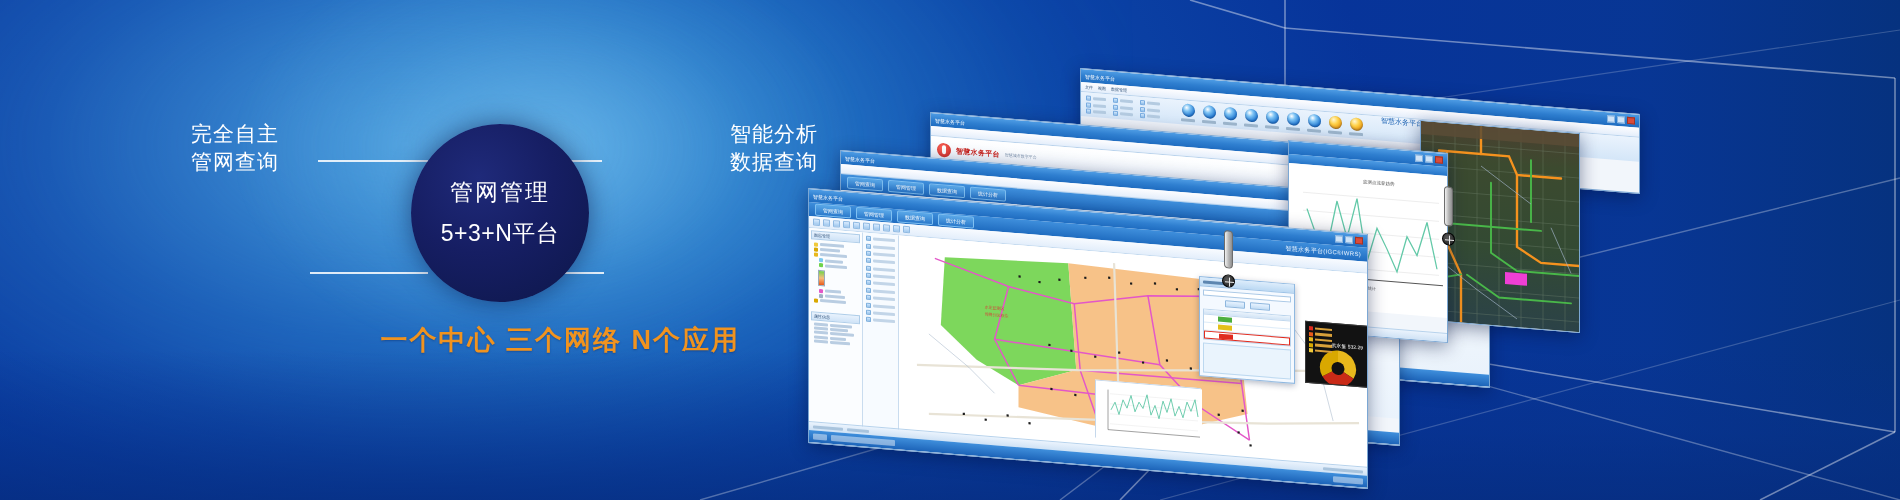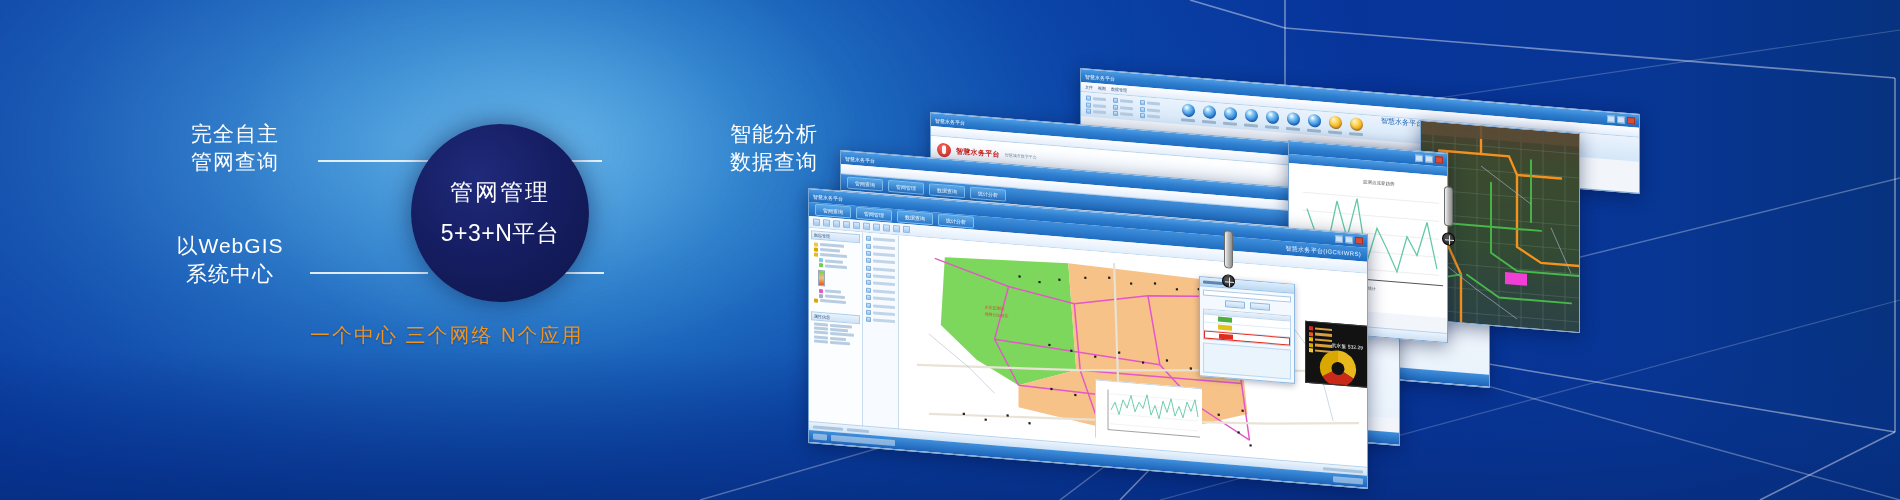--- a/index.html
+++ b/index.html
@@ -68,22 +68,22 @@
   .f-br { left:598px; top:232px; width:230px; }
 
   .connector { position:absolute; height:2px; background:rgba(255,255,255,.85); z-index:4; }
   .c-tl { left:318px; top:160px; width:110px; }
   .c-bl { left:310px; top:272px; width:118px; }
   .c-tr { left:520px; top:160px; width:82px; }
   .c-br { left:556px; top:272px; width:48px; }
 
   .tagline {
     position:absolute; left:310px; top:322px; width:430px;
-    text-align:left; color:#f0931f; font-size:20px;
-    letter-spacing:2px; font-weight:400; white-space:nowrap; z-index:5;
+    text-align:right; color:#f0931f; font-size:27px;
+    letter-spacing:2px; font-weight:700; white-space:nowrap; z-index:5;
     text-shadow:0 1px 2px rgba(0,30,90,.35);
   }
 
   
   .stack { position:absolute; left:780px; top:0; width:1120px; height:500px; }
 
   .win {
     position:absolute;
     background:#f2f6fb;
     border:1px solid #7ba7d4;
@@ -275,24 +275,20 @@
     <div class="connector c-tl"></div>
     <div class="connector c-bl"></div>
     <div class="connector c-tr"></div>
     <div class="connector c-br"></div>
 
     <div class="feat left f-tl">
       <span class="ln">完全自主</span>
       <span class="ln">管网查询</span>
     </div>
 
-    <div class="feat left f-bl">
-      <span class="ln">以WebGIS</span>
-      <span class="ln">系统中心</span>
-    </div>
 
     <div class="feat right f-tr">
       <span class="ln">智能分析</span>
       <span class="ln">数据查询</span>
     </div>
 
     <div class="feat right f-br">
     </div>
 
     <div class="center-circle">

